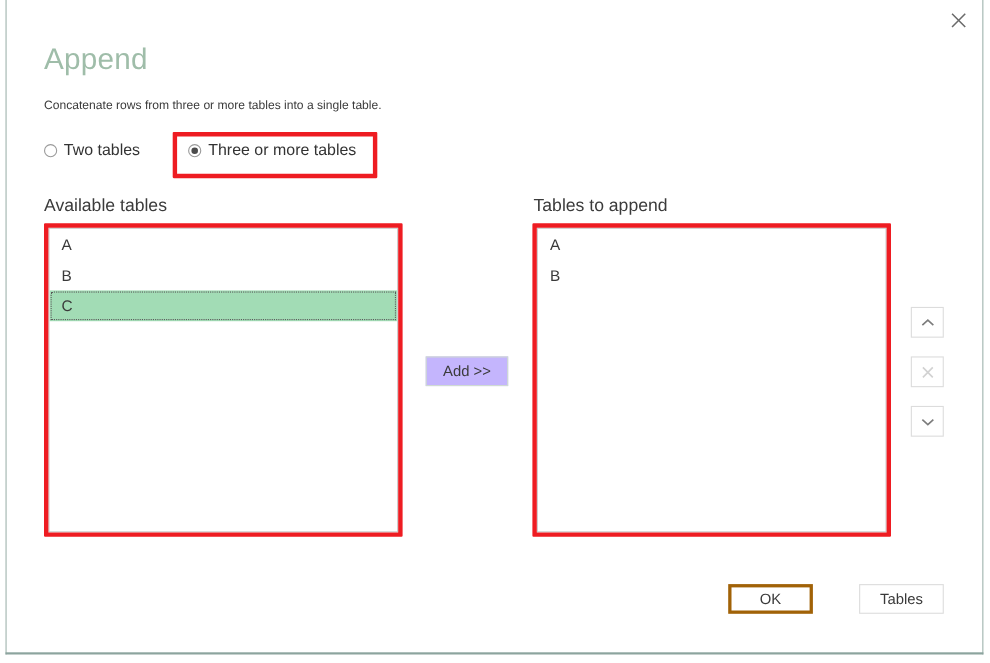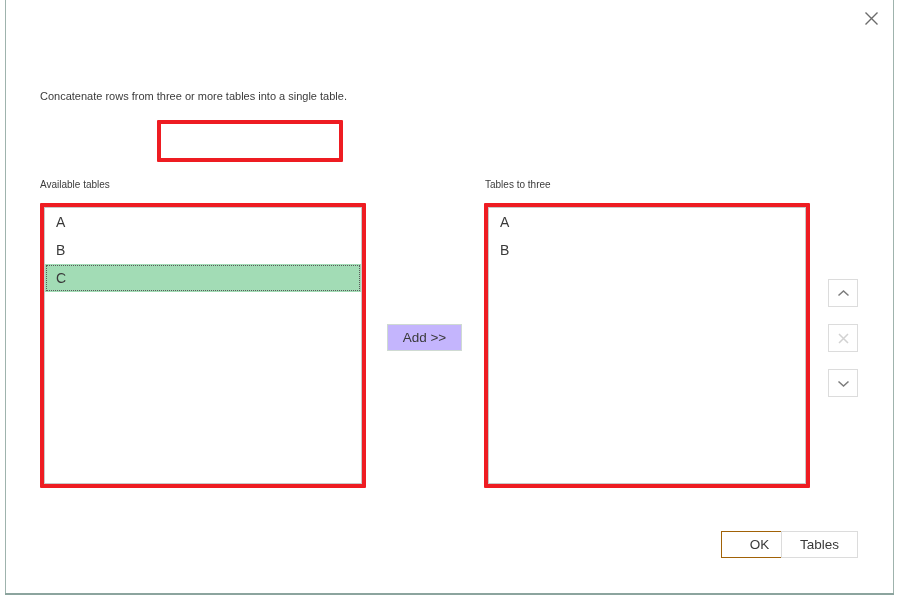--- a/index.html
+++ b/index.html
@@ -128,21 +128,21 @@
     color: #333333;
   }
   #radio-two { margin-right: 36px; }
   #radio-three {
     padding: 5px 20px 5px 8px;
   }
 
   
   .list-label {
     position: absolute;
-    font-size: 10px;
+    font-size: 16px;
     color: #3b3b3b;
     white-space: nowrap;
   }
   #label-available { left: 40px; top: 179px; }
   #label-append    { left: 485px; top: 179px; }
 
   
   .listbox {
     position: absolute;
     background: #ffffff;
@@ -240,22 +240,22 @@
     box-sizing: border-box;
     font-size: 13.5px;
     color: #3a3a3a;
     display: flex;
     align-items: center;
     justify-content: center;
     cursor: pointer;
     font-family: "Liberation Sans", sans-serif;
   }
   #btn-ok {
-    left: 721px;
-    border: 1px solid #a16207;
+    left: 662px;
+    border: 3px solid #a16207;
   }
   #btn-cancel {
     left: 781px;
     border: 1px solid #dcdcdc;
     width: 77px;
   }
 </style>
 </head>
 <body>
 
@@ -266,25 +266,36 @@
   <div class="edge-bottom"></div>
 
   <div id="close-btn">
     <span>
       <svg width="15" height="15" viewBox="0 0 15 15">
         <path d="M1.5 1.5 L13.5 13.5 M13.5 1.5 L1.5 13.5" stroke="currentColor" stroke-width="1.4" fill="none"></path>
       </svg>
     </span>
   </div>
 
+  <div id="page-title">Append</div>
   <div id="subtitle">Concatenate rows from three or more tables into a single table.</div>
 
+  <div id="radio-row">
+    <div class="radio-option" id="radio-two">
+      <span class="radio-mark"></span>
+      <span class="radio-label">Two tables</span>
+    </div>
+    <div class="radio-option checked" id="radio-three">
+      <span class="radio-mark"></span>
+      <span class="radio-label">Three or more tables</span>
+    </div>
+  </div>
 
   <div class="list-label" id="label-available">Available tables</div>
-  <div class="list-label" id="label-append">Tables to three</div>
+  <div class="list-label" id="label-append">Tables to append</div>
 
   <div class="listbox" id="listbox-available">
     <div class="list-item">A</div>
     <div class="list-item">B</div>
     <div class="list-item selected">C</div>
   </div>
 
   <div class="listbox" id="listbox-append">
     <div class="list-item">A</div>
     <div class="list-item">B</div>

